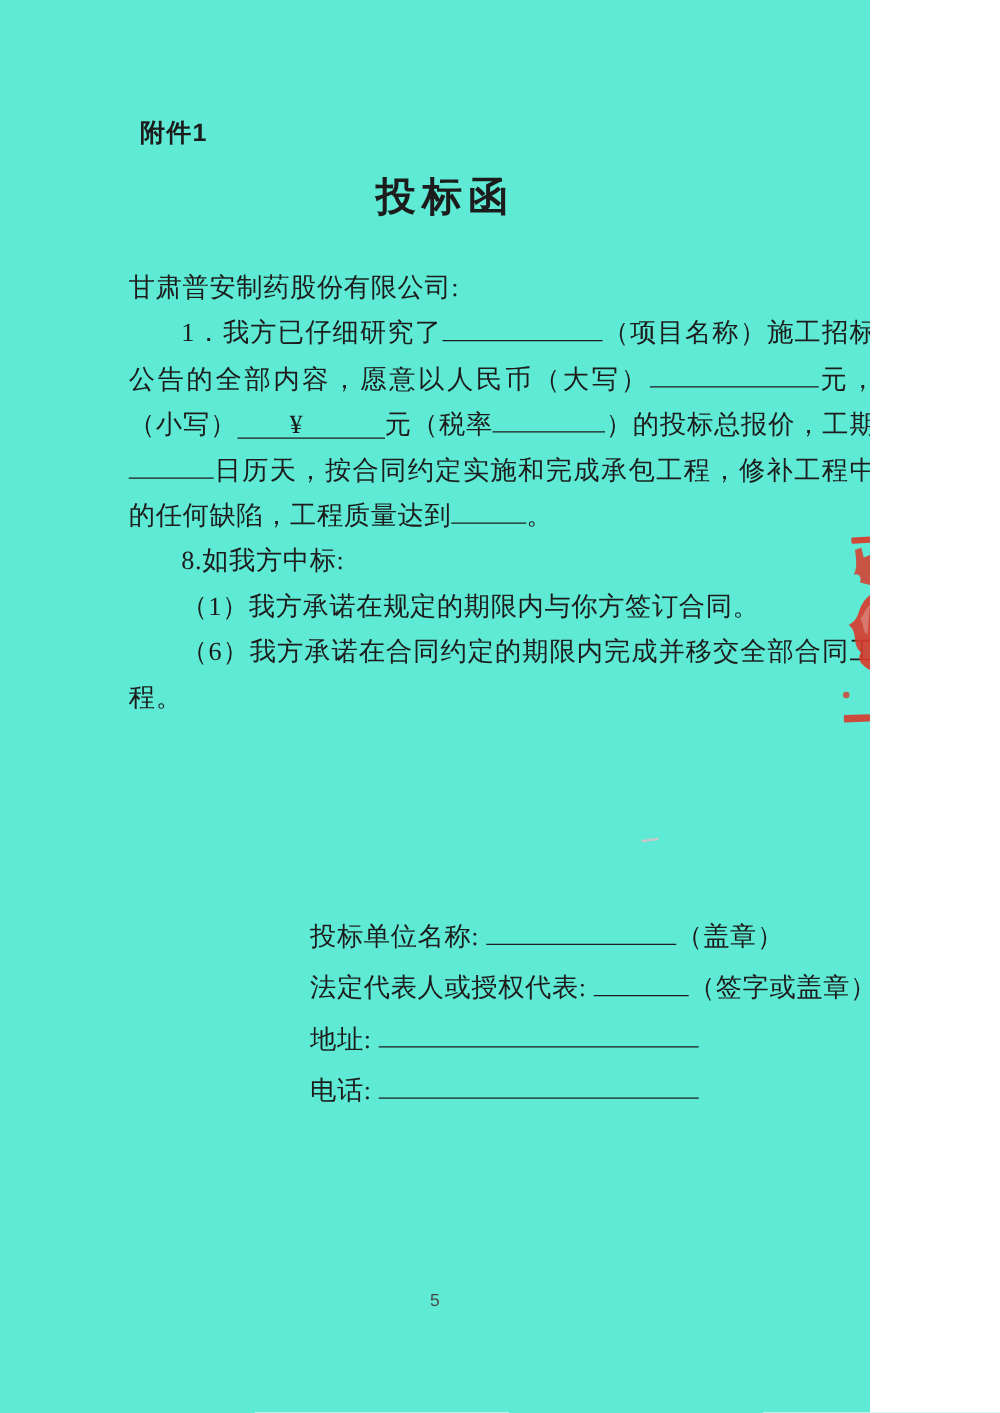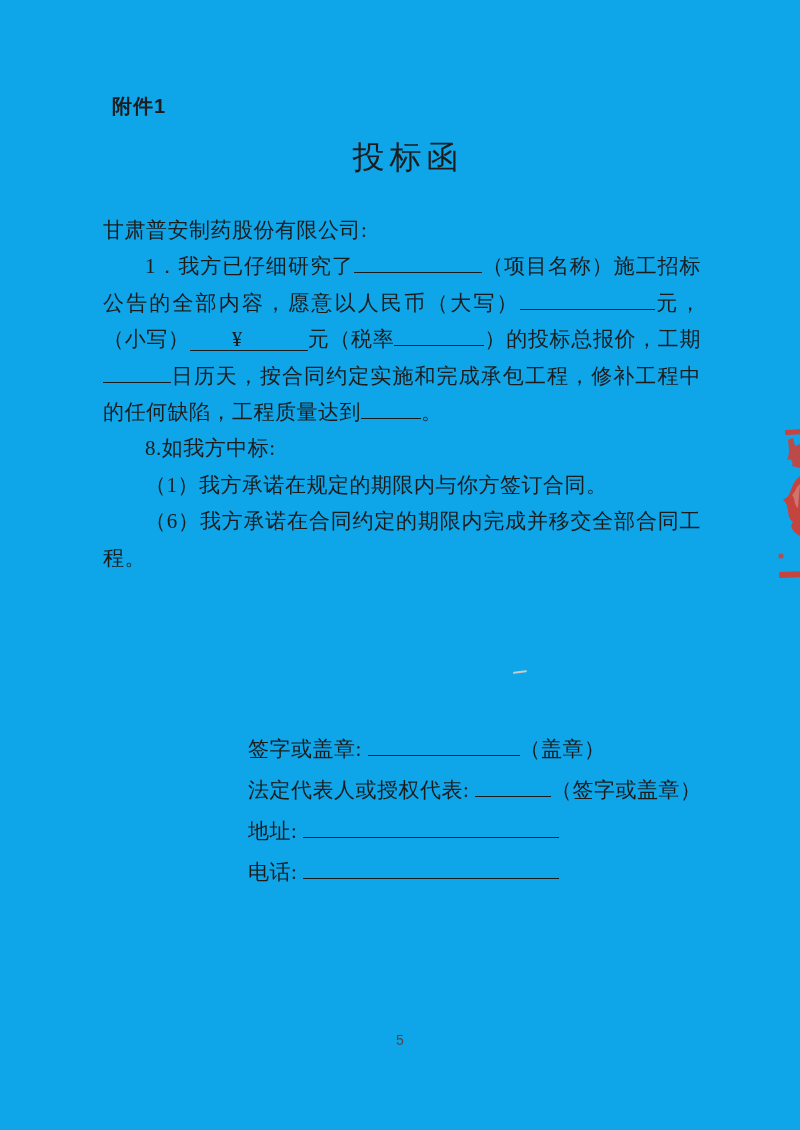--- a/index.html
+++ b/index.html
@@ -1,32 +1,32 @@
 <!DOCTYPE html>
 <html><head>
 <meta charset="utf-8">
 <style>
   html,body { margin:0; padding:0; background:#ffffff; }
   .page {
     position:relative;
-    width:800px; height:1130px;
-    background:#0ea5e9;
+    width:696px; height:1130px;
+    background:#5eead4;
     font-family:"Liberation Serif","DejaVu Serif",serif;
     color:#1c1c1c;
     overflow:hidden;
   }
   .attachment-label {
     position:absolute; left:112px; top:93px;
     font-family:"Liberation Sans","DejaVu Sans",sans-serif;
     font-weight:bold; font-size:20px; letter-spacing:1px;
   }
   .doc-title {
     position:absolute; left:16px; right:0; top:136px;
     text-align:center;
-    font-size:32px; font-weight:normal; letter-spacing:5px;
+    font-size:32px; font-weight:bold; letter-spacing:5px;
   }
   .body-text {
     position:absolute; left:103px; top:212px; width:598px;
     font-size:21px; line-height:36.4px;
     text-align:justify; text-justify:inter-ideograph;
     letter-spacing:0.5px;
   }
   .body-text p { margin:0; }
   .indent { text-indent:2em; }
   .blank {
@@ -79,21 +79,21 @@
 
   <div class="body-text">
     <p>甘肃普安制药股份有限公司:</p>
     <p class="indent"><span>1．我方已仔细研究了</span><span class="blank" style="width:128px"></span><span>（项目名称）施工招标公告的全部内容，愿意以人民币（大写）</span><span class="blank" style="width:135px"></span><span>元，（小写）</span><span class="blank-filled" style="min-width:118px"><span>¥</span></span><span>元（税率</span><span class="blank" style="width:90px"></span><span>）的投标总报价，工期</span><span class="blank" style="width:68px"></span><span>日历天，按合同约定实施和完成承包工程，修补工程中的任何缺陷，工程质量达到</span><span class="blank" style="width:60px"></span><span>。</span></p>
     <p class="indent">8.如我方中标:</p>
     <p class="indent">（1）我方承诺在规定的期限内与你方签订合同。</p>
     <p class="indent">（6）我方承诺在合同约定的期限内完成并移交全部合同工程。</p>
   </div>
 
   <div class="sig-block">
-    <div class="sig-row"><span>签字或盖章:</span> <span class="blank" style="width:152px"></span><span>（盖章）</span></div>
+    <div class="sig-row"><span>投标单位名称:</span> <span class="blank" style="width:152px"></span><span>（盖章）</span></div>
     <div class="sig-row"><span>法定代表人或授权代表:</span> <span class="blank" style="width:76px"></span><span>（签字或盖章）</span></div>
     <div class="sig-row"><span>地址:</span> <span class="blank" style="width:256px"></span></div>
     <div class="sig-row"><span>电话:</span> <span class="blank" style="width:256px"></span></div>
   </div>
 
   <div class="scan-artifact"></div>
 
   <div class="seal-fragment">
     <svg width="26" height="165" viewBox="0 0 26 165" xmlns="http://www.w3.org/2000/svg">
       <g fill="#d93a2b">

